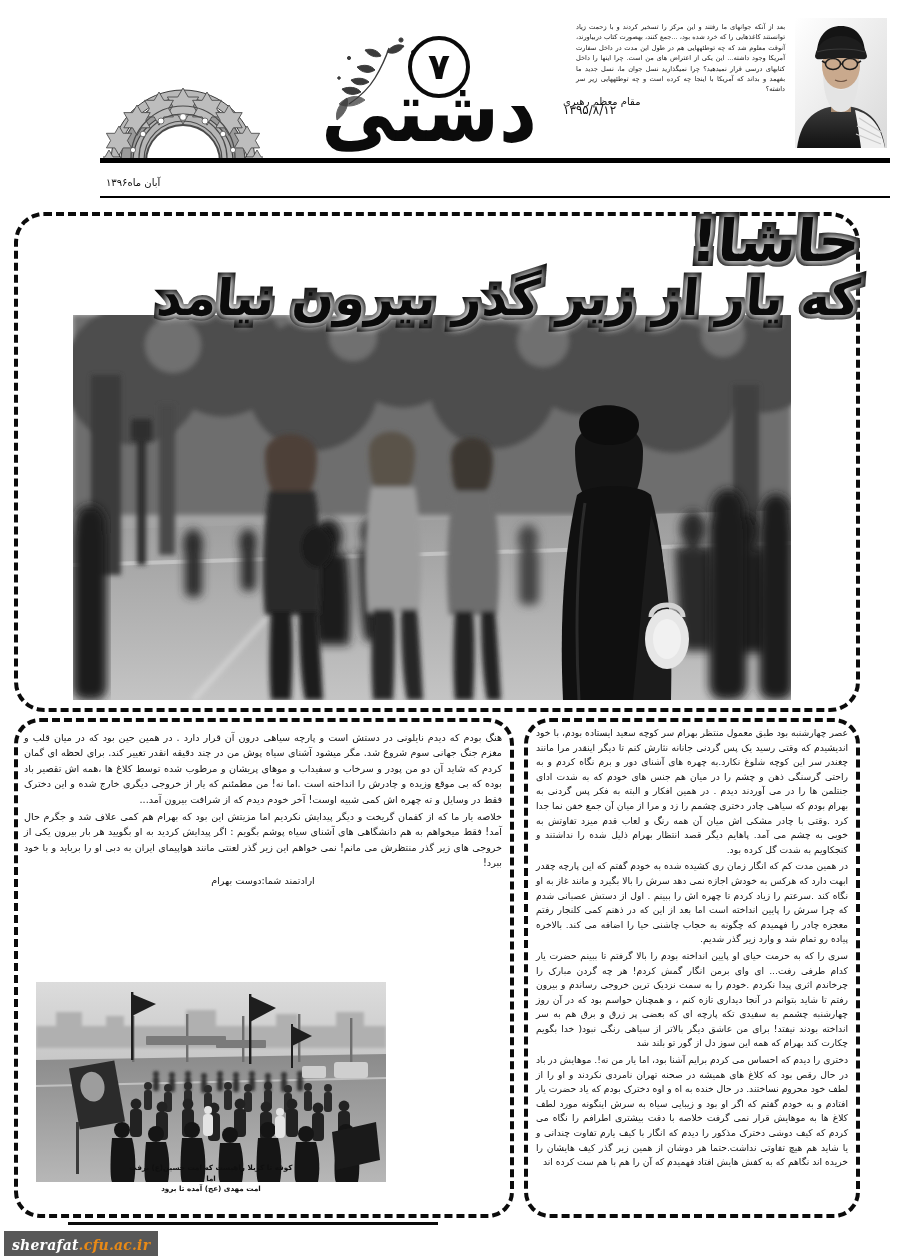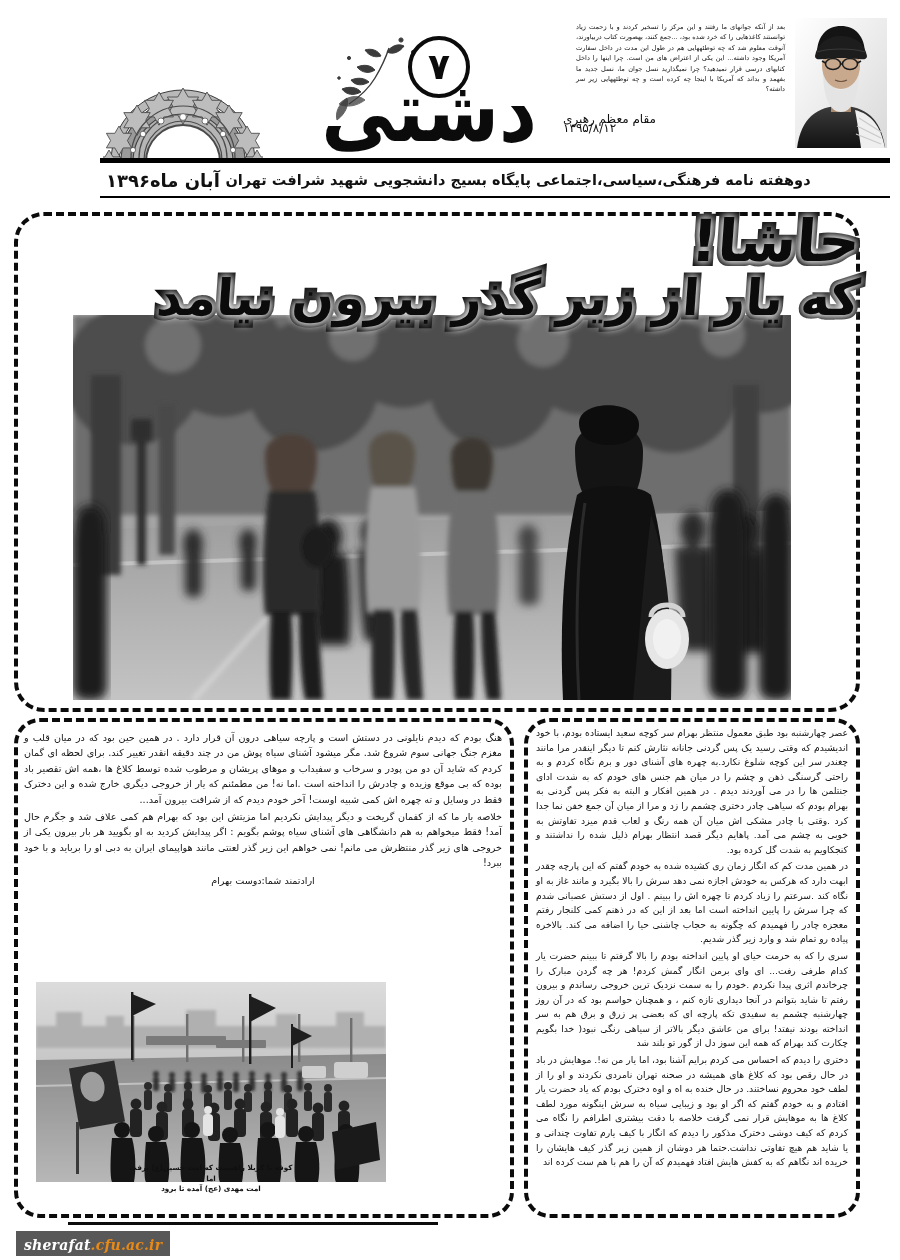--- a/index.html
+++ b/index.html
@@ -32,35 +32,35 @@
     border:4px solid #0b0b0b;box-sizing:border-box;
     display:flex;align-items:center;justify-content:center;
     font-size:36px;font-weight:700;color:#0b0b0b;line-height:1;
   }
 
   .quote-block{position:absolute;left:563px;top:22px;width:222px;}
   .quote-text{
     font-size:6.6px;line-height:10.4px;text-align:justify;
     direction:rtl;color:#161616;margin-left:13px;
   }
-  .quote-sign{font-size:12px;line-height:9.6px;text-align:left;margin-top:20px;direction:rtl;}
+  .quote-sign{font-size:10px;line-height:9.6px;text-align:left;margin-top:2px;direction:rtl;}
   .quote-date{font-size:12px;line-height:9.6px;text-align:left;direction:rtl;}
 
   .leader-portrait{position:absolute;left:795px;top:18px;width:92px;height:130px;overflow:hidden;}
 
   .rule-thick{position:absolute;left:100px;width:790px;height:5px;background:#000;}
   .rule-thin{position:absolute;left:100px;width:790px;height:2px;background:#000;}
 
   .subbar{position:absolute;left:100px;top:170px;width:790px;height:28px;}
   .subbar .sub-center{
     position:absolute;right:62px;top:2px;width:620px;text-align:center;
     font-size:14.5px;font-weight:600;direction:rtl;letter-spacing:.2px;
   }
   .subbar .sub-left{
-    position:absolute;left:6px;top:0;font-size:18px;font-weight:700;direction:rtl;
+    position:absolute;left:6px;top:7px;font-size:10px;font-weight:400;direction:rtl;
   }
 
   
   .hero-frame{
     position:absolute;left:14px;top:212px;width:846px;height:500px;
     border:4px dashed #0b0b0b;border-radius:30px;box-sizing:border-box;
   }
 
   .headline{position:absolute;right:40px;top:214px;width:700px;text-align:right;direction:rtl;z-index:6;pointer-events:none;}
   .hl-line{
@@ -107,21 +107,21 @@
   .bottom-photo svg{display:block;}
   .photo-caption{
     position:absolute;left:36px;top:1163px;width:350px;direction:rtl;text-align:center;
     color:#101010;font-size:7.2px;font-weight:700;line-height:10.5px;z-index:5;
   }
 
   .bottom-rule{position:absolute;left:68px;top:1222px;width:370px;height:3px;background:#0b0b0b;}
 
   
   .url-chip{
-    position:absolute;left:16px;top:1231px;height:23px;padding:2px 8px 0 8px;
+    position:absolute;left:4px;top:1231px;height:23px;padding:2px 8px 0 8px;
     background:#585858;display:flex;align-items:center;
     font-family:"DejaVu Serif","Liberation Serif",serif;
     font-style:italic;font-weight:700;font-size:14px;letter-spacing:.2px;direction:ltr;
   }
   .url-chip .u1{color:#ffffff;}
   .url-chip .u2{color:#e98a16;}
 </style>
 </head>
 <body>
 
@@ -241,21 +241,20 @@
 
         <path d="M40,62 C44,64 48,64 52,62" stroke="#6a5040" stroke-width="1.2" fill="none"></path>
       </svg>
     </div>
 
     <div class="rule-thick" style="top:158px;"></div>
     <div class="rule-thin" style="top:196px;"></div>
   </div>
 
   <div class="subbar">
-    <div class="sub-center">دوهفته نامه  فرهنگی،سیاسی،اجتماعی پایگاه بسیج دانشجویی شهید شرافت تهران</div>
     <div class="sub-left">آبان ماه۱۳۹۶</div>
   </div>
 
   <div class="hero-frame"></div>
 
   <div class="hero-photo">
     <svg width="718" height="385" viewBox="0 0 718 385">
       <defs>
         <linearGradient id="sky" x1="0" y1="0" x2="0" y2="1">
           <stop offset="0" stop-color="#bfbfbf"></stop>

